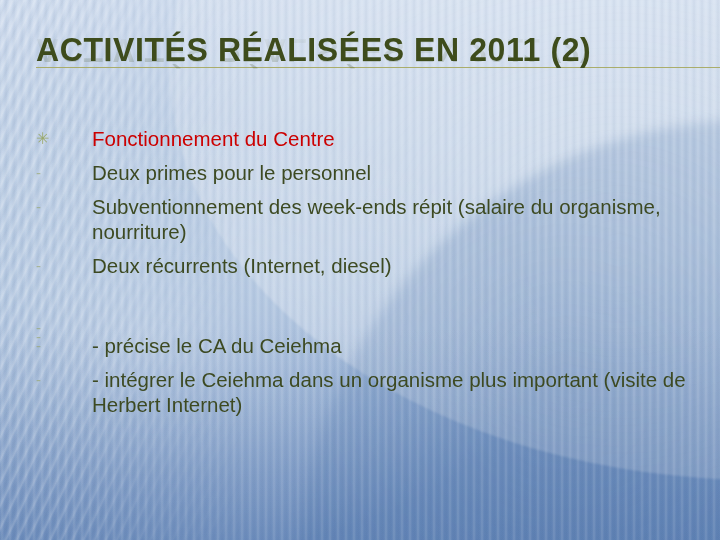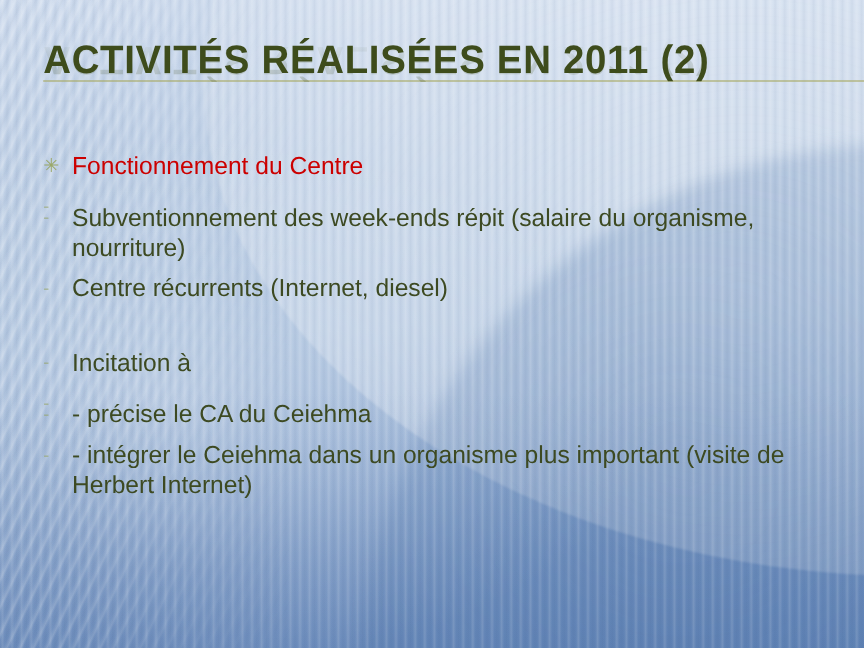--- a/index.html
+++ b/index.html
@@ -159,21 +159,21 @@
     width: 18px;
     text-align: left;
     color: #9aa86a;
     font-size: 16px;
     line-height: 20px;
   }
   .para .marker.dash {
     color: rgba(150,165,105,0.62);
     font-size: 15px;
   }
-  .para .ptext { display: block; }
+  .para .ptext { display: block; margin-left: 32px; }
   .para.red .ptext { color: #cc0000; }
   .spacer { height: 28px; }
 </style>
 </head>
 <body>
 
 <div id="slide">
 
   <div class="bg-layer bg-base"></div>
   <div class="bg-swoosh"></div>
@@ -190,33 +190,33 @@
   </div>
 
   <div id="body-block">
 
   <div class="para red">
         <span class="marker">✳</span>
         <span class="ptext">Fonctionnement du Centre</span>
       </div>
       <div class="para">
         <span class="marker dash">-</span>
+        <span class="ptext">Deux primes pour le personnel</span>
       </div>
       <div class="para">
         <span class="marker dash">-</span>
         <span class="ptext">Subventionnement des week-ends répit (salaire du organisme, nourriture)</span>
       </div>
       <div class="para">
         <span class="marker dash">-</span>
-        <span class="ptext">Centre récurrents (Internet, diesel)</span>
+        <span class="ptext">Deux récurrents (Internet, diesel)</span>
       </div>
       <div class="spacer"></div>
       <div class="para">
         <span class="marker dash">-</span>
-        <span class="ptext">Incitation à</span>
       </div>
       <div class="para">
         <span class="marker dash">-</span>
       </div>
       <div class="para">
         <span class="marker dash">-</span>
         <span class="ptext">- précise le CA du Ceiehma</span>
       </div>
       <div class="para">
         <span class="marker dash">-</span>

